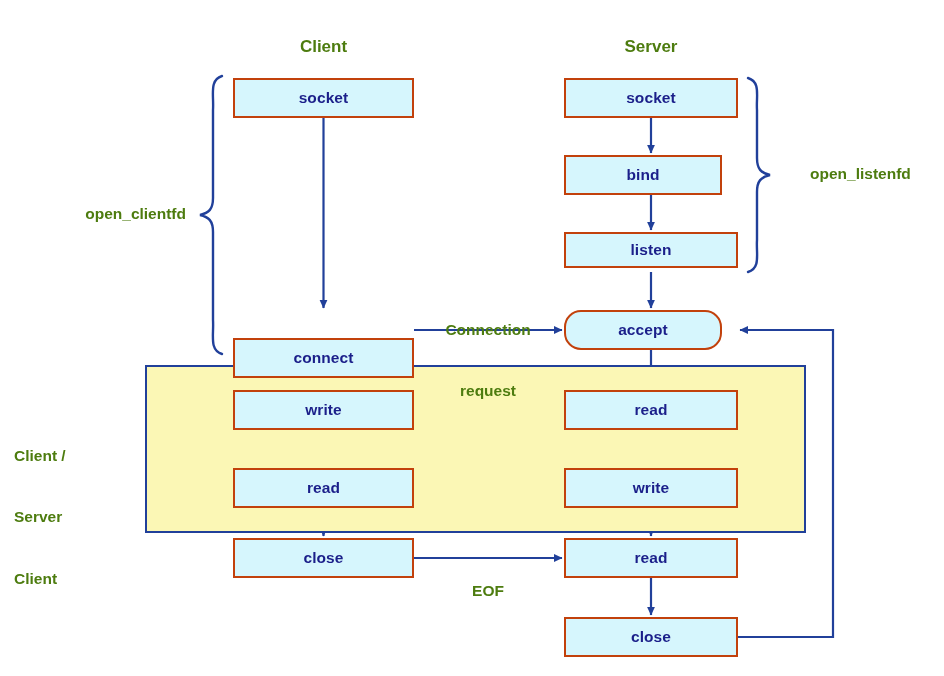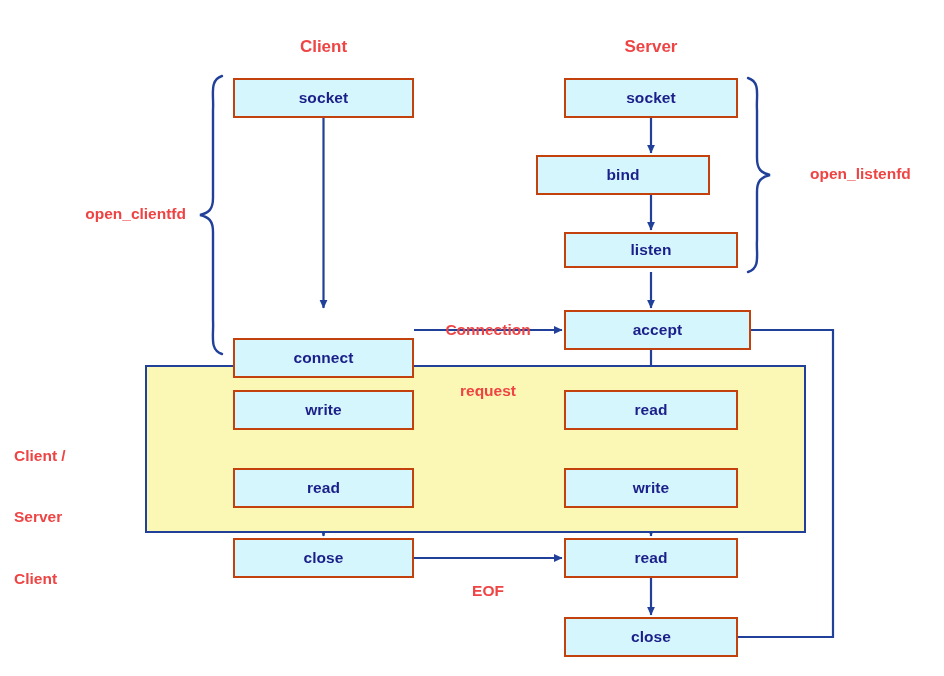--- a/index.html
+++ b/index.html
@@ -29,21 +29,21 @@
   }
   .sessionbox{
     position:absolute;
     box-sizing:border-box;
     background:#fbf7b5;
     border:2px solid #21409a;
     z-index:2;
   }
   .lbl{
     position:absolute;
-    color:#ef4444;
+    color:#4d7c0f;
     font-weight:bold;
     z-index:5;
     white-space:pre;
     line-height:1.32;
   }
   .col-title{font-size:17px;}
   .side-label{font-size:15.5px;}
   .edge-label{font-size:15.5px;text-align:center;}
 </style>
 </head>
@@ -94,24 +94,24 @@
       <path d="M651,578 L651,615" marker-end="url(#arw)"></path>
 
       <path d="M738,637 L833,637 L833,330 L740,330" marker-end="url(#arw)"></path>
     </g>
   </svg>
 
   <div class="sessionbox" style="left:145px;top:365px;width:661px;height:168px;"></div>
 
   <div class="node" style="left:233px;top:78px;width:181px;height:40px;">socket</div>
   <div class="node" style="left:564px;top:78px;width:174px;height:40px;">socket</div>
-  <div class="node" style="left:536px;top:155px;width:174px;height:40px;">bind</div>
+  <div class="node" style="left:564px;top:155px;width:158px;height:40px;">bind</div>
   <div class="node" style="left:564px;top:232px;width:174px;height:36px;">listen</div>
   <div class="node" style="left:233px;top:310px;width:181px;height:40px;margin-top:28px;">connect</div>
-  <div class="node" style="left:564px;top:310px;width:187px;height:40px;">accept</div>
+  <div class="node" style="left:564px;top:310px;width:158px;height:40px;border-radius:17px;">accept</div>
   <div class="node" style="left:233px;top:390px;width:181px;height:40px;">write</div>
   <div class="node" style="left:564px;top:390px;width:174px;height:40px;">read</div>
   <div class="node" style="left:233px;top:468px;width:181px;height:40px;">read</div>
   <div class="node" style="left:564px;top:468px;width:174px;height:40px;">write</div>
   <div class="node" style="left:233px;top:538px;width:181px;height:40px;">close</div>
   <div class="node" style="left:564px;top:538px;width:174px;height:40px;">read</div>
   <div class="node" style="left:564px;top:617px;width:174px;height:40px;">close</div>
 
   <svg class="layer" id="svg-braces" viewBox="0 0 944 676">
     <g stroke="#21409a" stroke-width="2.4" fill="none" stroke-linecap="round">

